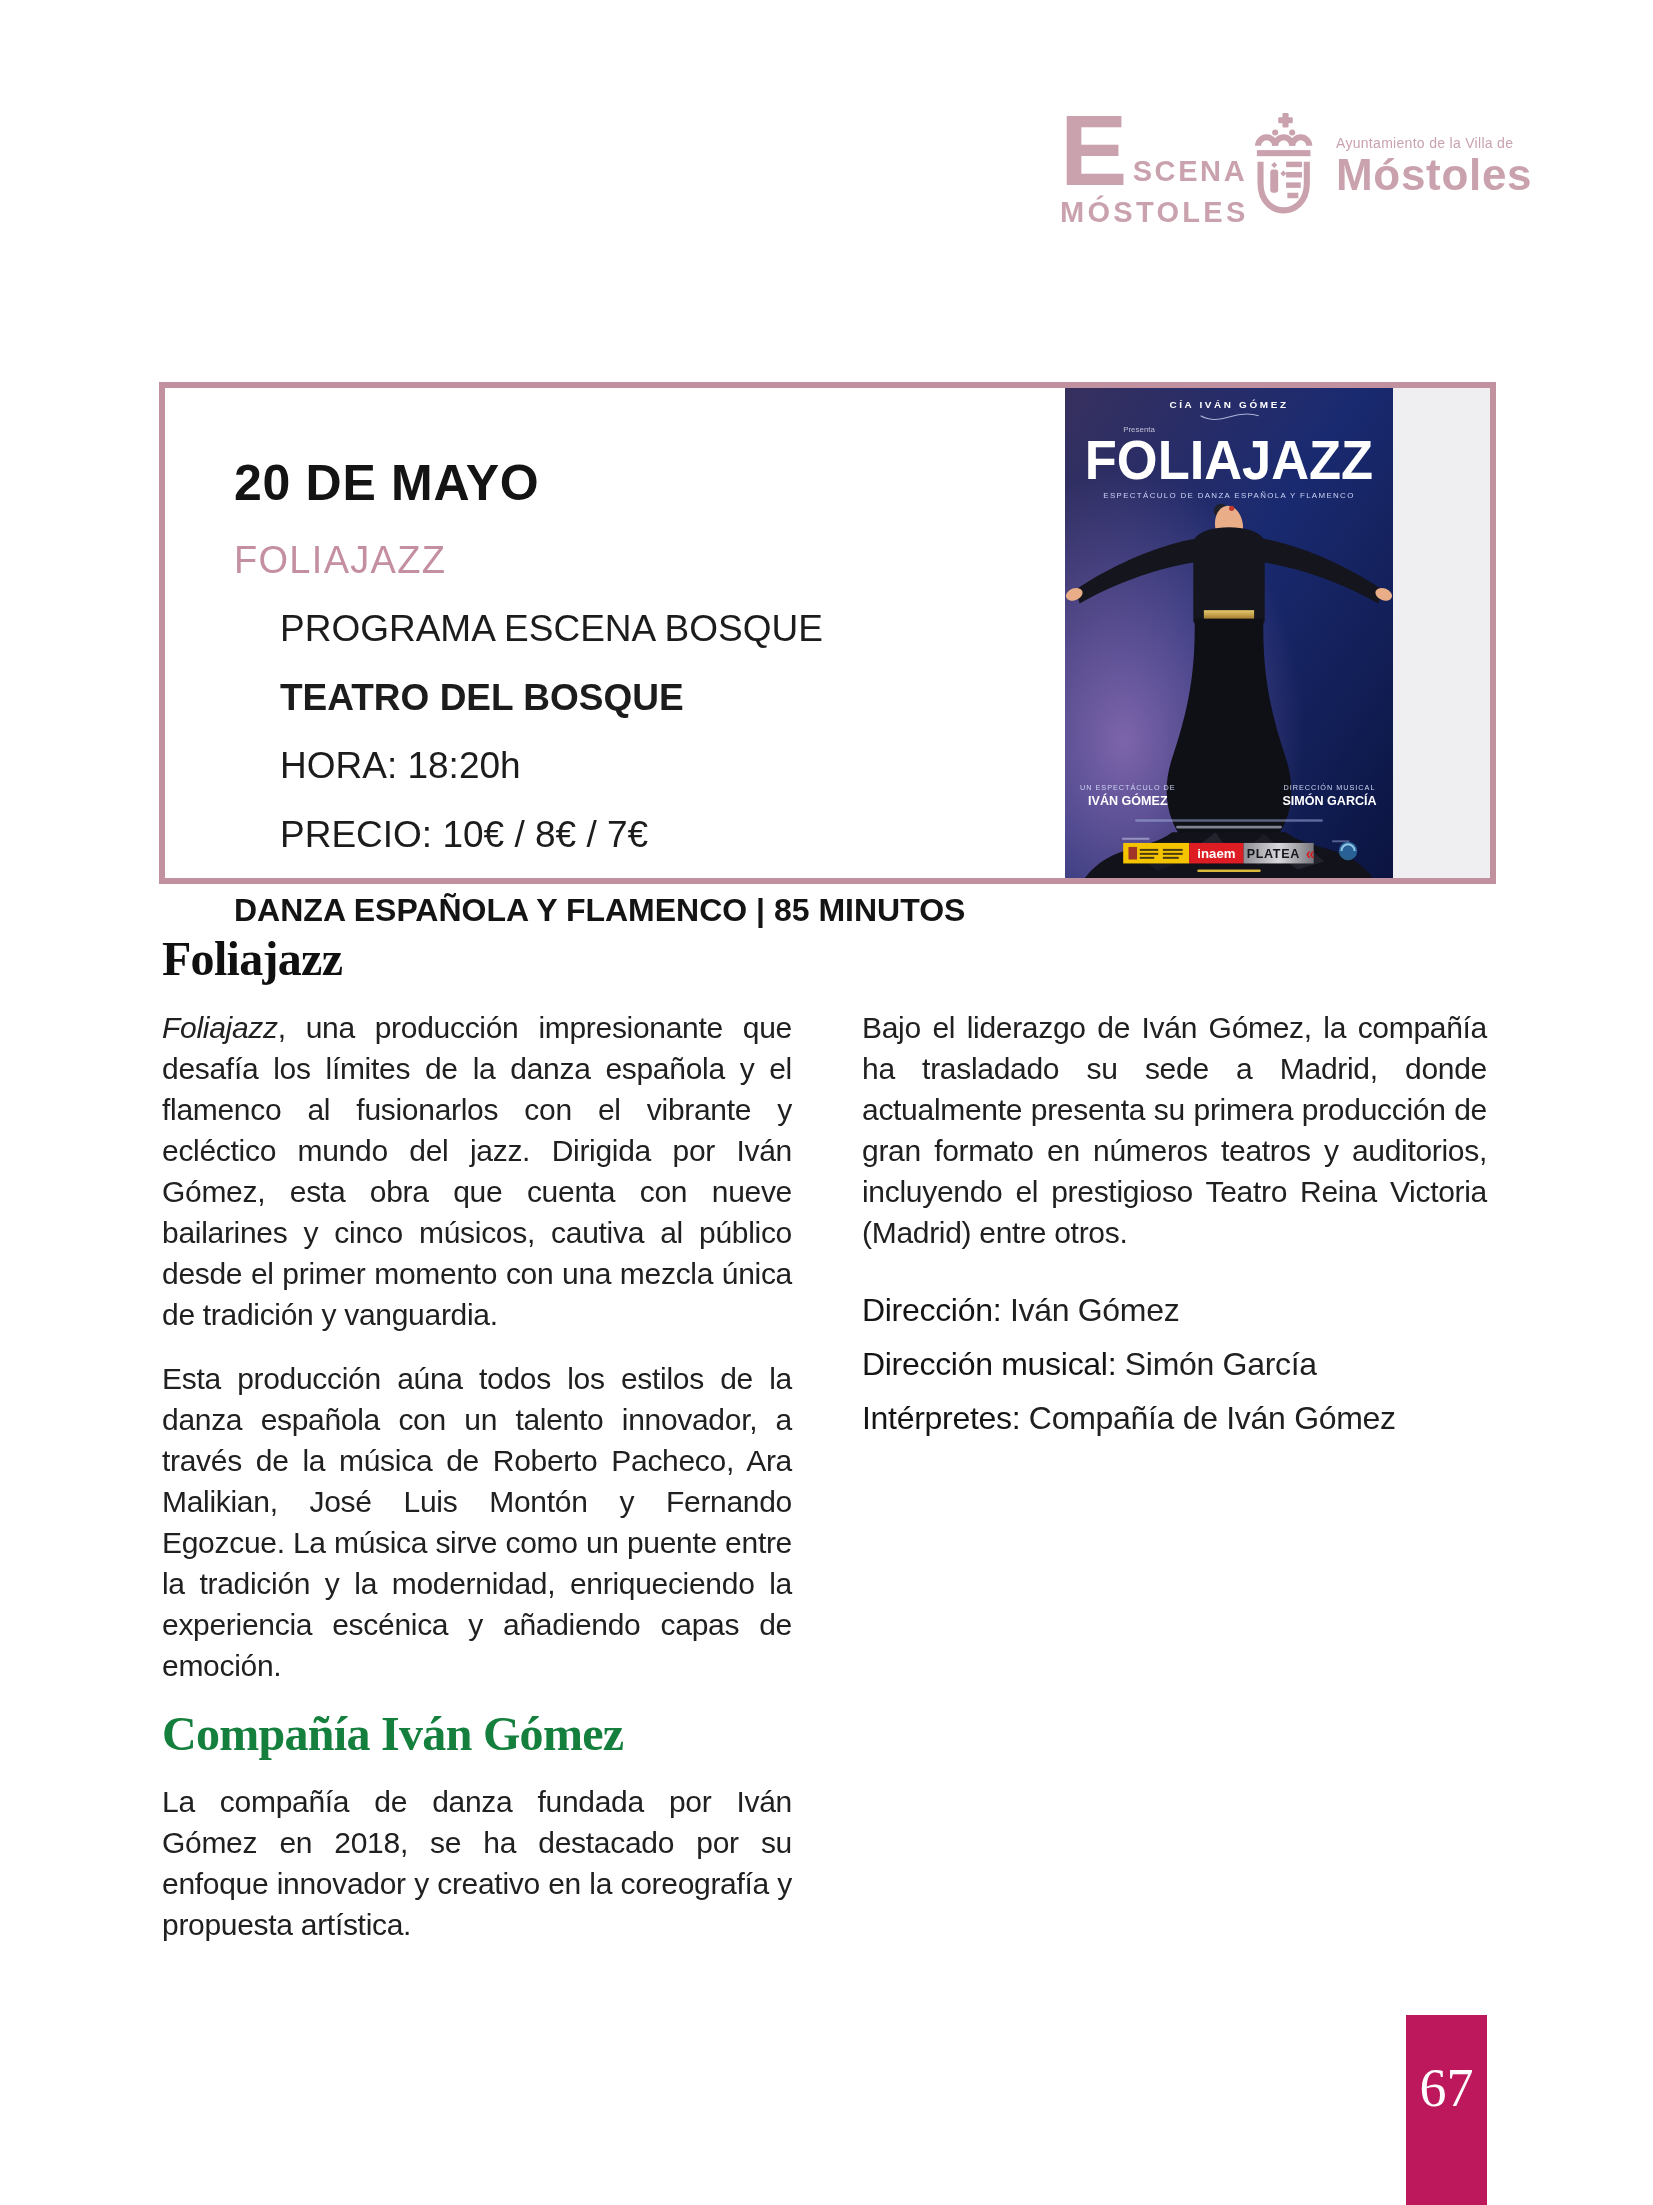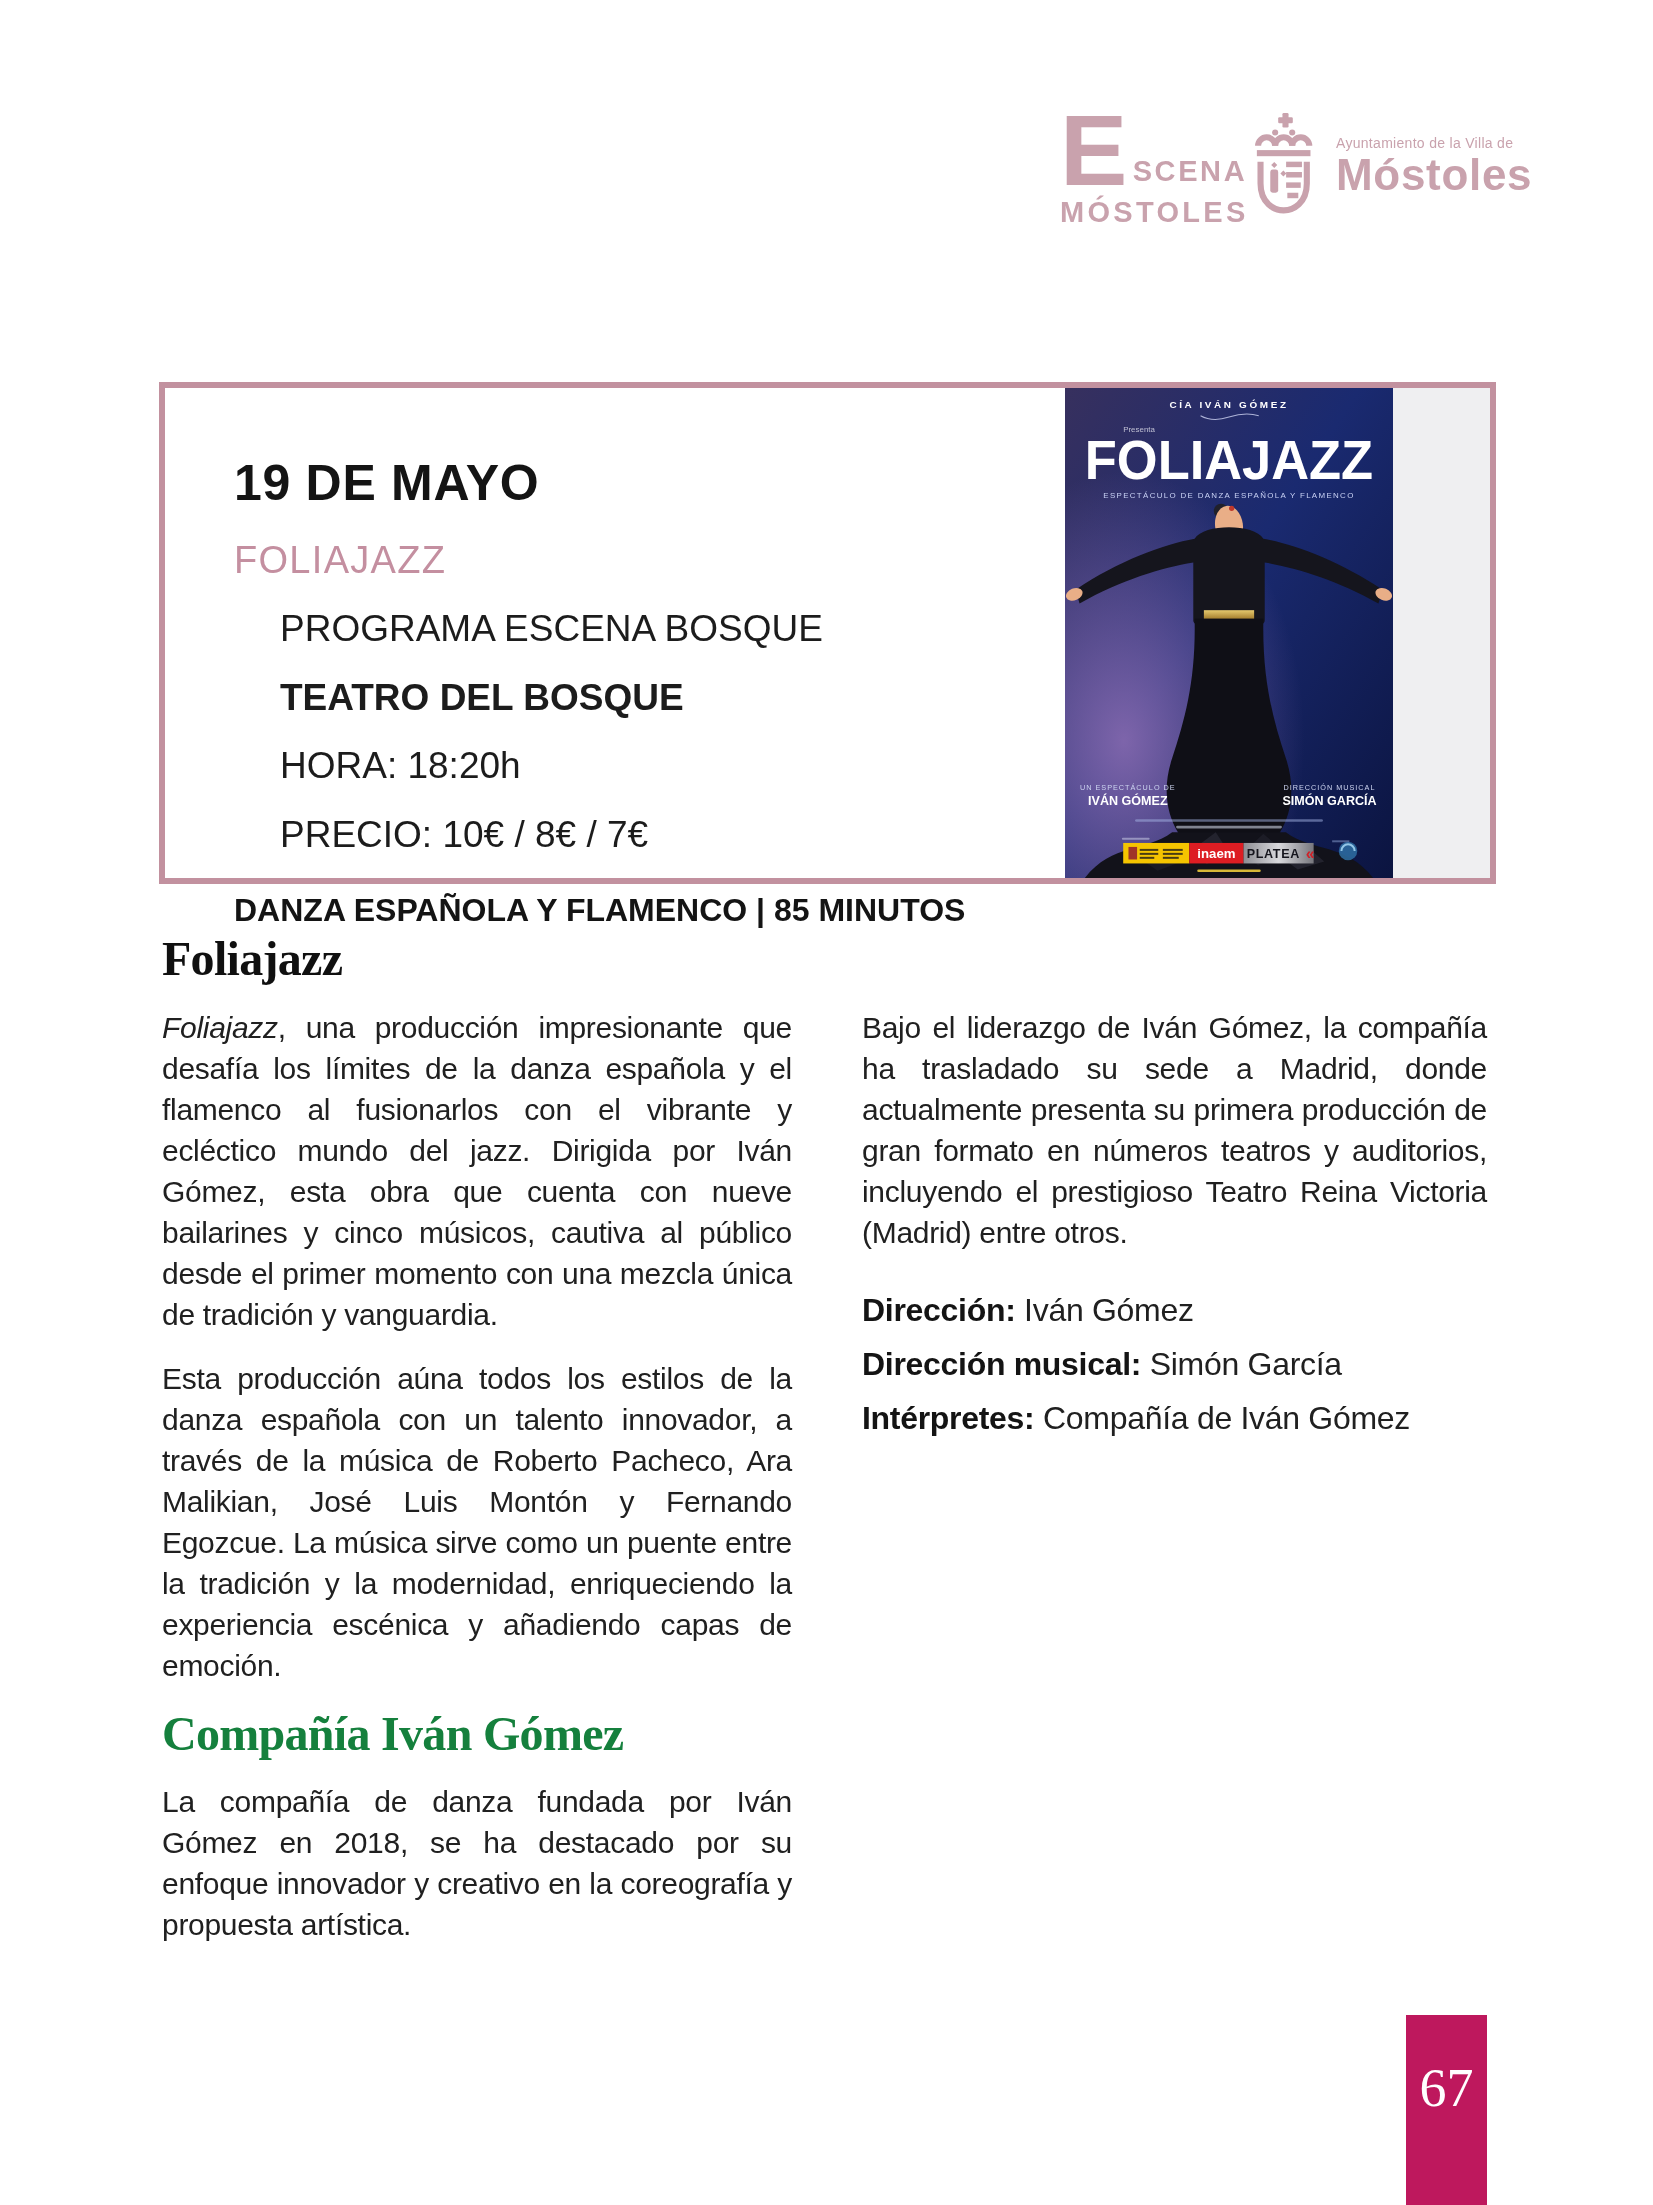--- a/index.html
+++ b/index.html
@@ -74,21 +74,21 @@
   .col-right{left:862px;width:625px;}
   .col p{margin:0 0 22.5px 0;}
   .lead-italic{font-style:italic;}
   .h2-inline{
     font-family:"Liberation Serif", serif;
     font-weight:700;font-size:48px;letter-spacing:-0.7px;color:#15803d;
     line-height:1.1;margin:9.3px 0 20px 0;text-align:left;
   }
   .credits{margin-top:41px;}
   .credit-line{font-size:32px;line-height:1;margin-bottom:22px;text-align:left;}
-  .credit-line .lbl{font-weight:700;color:#141414;}
+  .credit-line .lbl{font-weight:400;color:#141414;}
   .credit-line .val{font-weight:300;}
 
   
   .page-num-box{
     position:absolute;left:1406px;top:2015px;width:81px;height:190px;
     background:#be185d;color:#fff;text-align:center;
   }
   .page-num-box .num{
     font-family:"Liberation Serif", serif;
     font-size:54px;line-height:1;display:block;margin-top:46px;
@@ -131,21 +131,21 @@
       </g>
     </svg>
     <div class="txt">
       <div class="small">Ayuntamiento de la Villa de</div>
       <div class="name">Móstoles</div>
     </div>
   </div>
 
   <div class="event-card">
     <div class="card-info">
-      <div class="card-date">19 DE MAYO</div>
+      <div class="card-date">20 DE MAYO</div>
       <div class="card-title">FOLIAJAZZ</div>
       <div class="card-line">PROGRAMA ESCENA BOSQUE</div>
       <div class="card-line bold">TEATRO DEL BOSQUE</div>
       <div class="card-line">
         <span class="lbl">HORA:</span>
         <span class="val">18:20h</span>
       </div>
       <div class="card-line">
         <span class="lbl">PRECIO:</span>
         <span class="val">10€ / 8€ / 7€</span>

